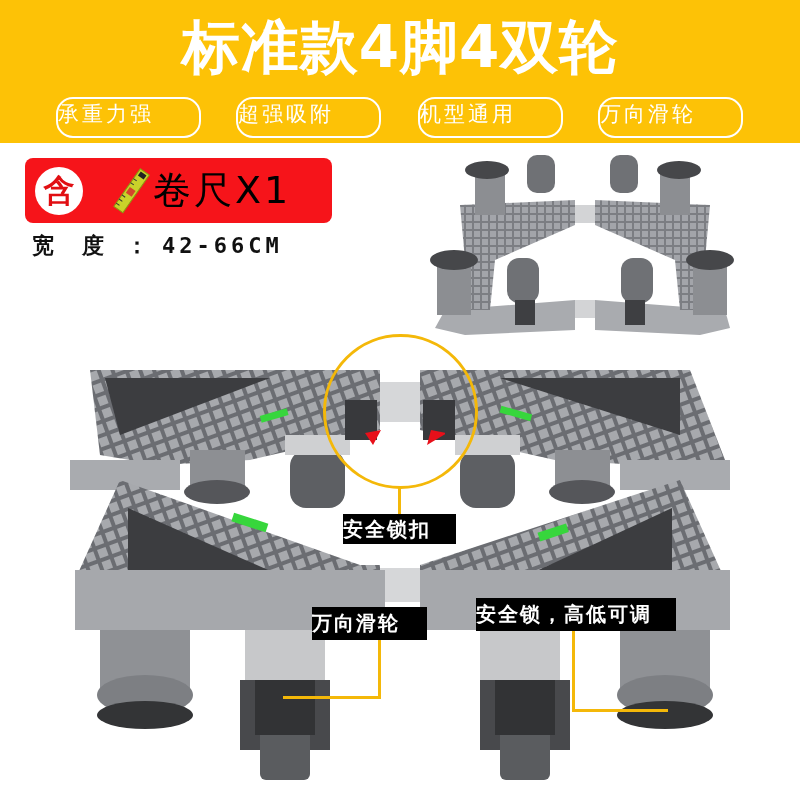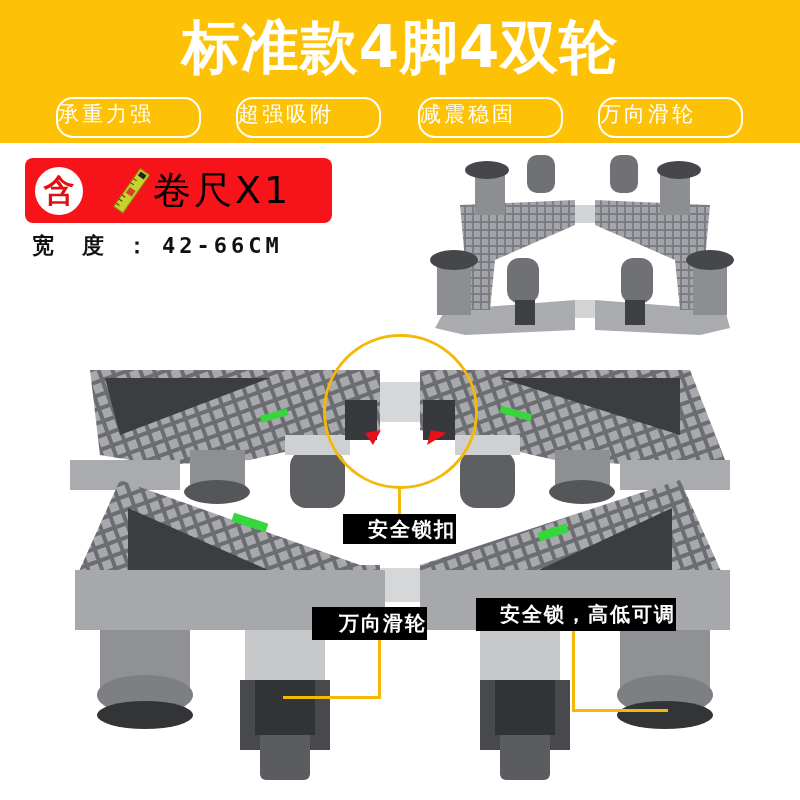--- a/index.html
+++ b/index.html
@@ -23,31 +23,31 @@
   .spec-row { height:30px; font-size:22px; font-weight:bold; color:#111; line-height:30px; white-space:nowrap; }
   .spec-label { display:inline-block; width:94px; letter-spacing:28px; }
   .spec-colon { display:inline-block; width:36px; }
   .spec-value { letter-spacing:4px; font-family:"DejaVu Sans Mono","Liberation Mono",monospace; }
 
   .product-small { position:absolute; left:425px; top:150px; width:315px; height:190px; }
   .product-main { position:absolute; left:60px; top:340px; width:700px; height:460px; }
 
   .callout-circle { position:absolute; left:323px; top:334px; width:155px; height:155px; border:3px solid #f4b809; border-radius:50%; }
   .callout-line { position:absolute; background:#f4b809; }
-  .label { position:absolute; background:#000; color:#fff; font-weight:bold; font-size:20px; text-align:right; letter-spacing:2px; }
+  .label { position:absolute; background:#000; color:#fff; font-weight:bold; font-size:20px; text-align:left; letter-spacing:2px; }
 </style>
 </head>
 <body>
 
 <div class="header">
   <div class="title">标准款4脚4双轮</div>
   <div class="pills">
     <div class="pill" style="left:56px">承重力强</div>
     <div class="pill" style="left:236px">超强吸附</div>
-    <div class="pill" style="left:418px">减震稳固</div>
+    <div class="pill" style="left:418px">机型通用</div>
     <div class="pill" style="left:598px">万向滑轮</div>
   </div>
 </div>
 
 <div class="badge">
   <div class="badge-circle">含</div>
   <svg class="ruler" viewBox="0 0 50 50">
     <g transform="rotate(-55 25 25)">
       <rect x="2" y="19" width="46" height="11" fill="#c9d22a" stroke="#8a9a10" stroke-width="1"></rect>
       <rect x="20" y="21" width="7" height="7" fill="#d4452c"></rect>

